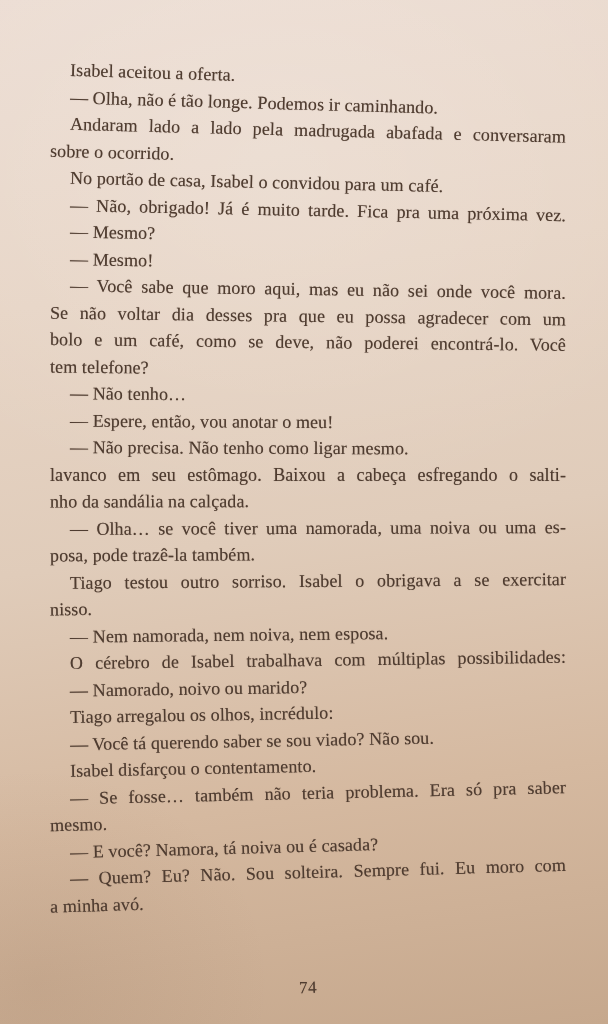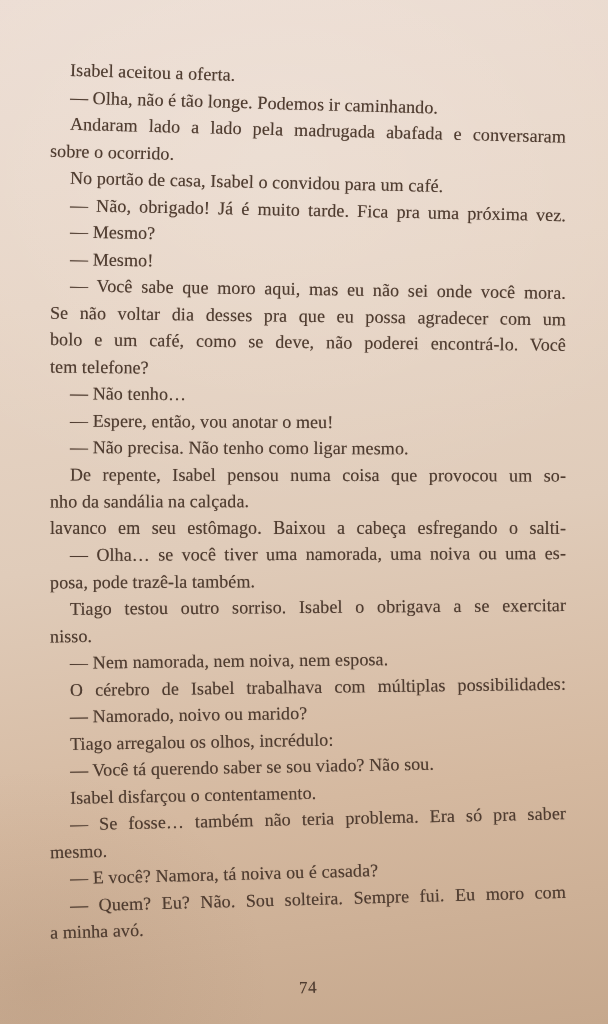--- a/index.html
+++ b/index.html
@@ -74,23 +74,22 @@
       <div class="text-line indent justify" style="transform: rotate(1.17deg);">— Não, obrigado! Já é muito tarde. Fica pra uma próxima vez.</div>
       <div class="text-line indent" style="transform: rotate(1.06deg);">— Mesmo?</div>
       <div class="text-line indent" style="transform: rotate(0.96deg);">— Mesmo!</div>
       <div class="text-line indent justify" style="transform: rotate(0.85deg);">— Você sabe que moro aqui, mas eu não sei onde você mora.</div>
       <div class="text-line justify" style="transform: rotate(0.74deg);">Se não voltar dia desses pra que eu possa agradecer com um</div>
       <div class="text-line justify" style="transform: rotate(0.64deg);">bolo e um café, como se deve, não poderei encontrá-lo. Você</div>
       <div class="text-line" style="transform: rotate(0.53deg);">tem telefone?</div>
       <div class="text-line indent" style="transform: rotate(0.43deg);">— Não tenho…</div>
       <div class="text-line indent" style="transform: rotate(0.32deg);">— Espere, então, vou anotar o meu!</div>
       <div class="text-line indent" style="transform: rotate(0.21deg);">— Não precisa. Não tenho como ligar mesmo.</div>
-      <div class="text-line indent justify" style="transform: rotate(0.11deg);">De repente, Isabel pensou numa coisa que provocou um so-</div>
+      <div class="text-line justify" style="transform: rotate(0deg);">lavanco em seu estômago. Baixou a cabeça esfregando o salti-</div>
       <div class="text-line" style="transform: rotate(-0.11deg);">nho da sandália na calçada.</div>
-      <div class="text-line justify" style="transform: rotate(0deg);">lavanco em seu estômago. Baixou a cabeça esfregando o salti-</div>
       <div class="text-line indent justify" style="transform: rotate(-0.21deg);">— Olha… se você tiver uma namorada, uma noiva ou uma es-</div>
       <div class="text-line" style="transform: rotate(-0.32deg);">posa, pode trazê-la também.</div>
       <div class="text-line indent justify" style="transform: rotate(-0.43deg);">Tiago testou outro sorriso. Isabel o obrigava a se exercitar</div>
       <div class="text-line" style="transform: rotate(-0.53deg);">nisso.</div>
       <div class="text-line indent" style="transform: rotate(-0.64deg);">— Nem namorada, nem noiva, nem esposa.</div>
       <div class="text-line indent justify" style="transform: rotate(-0.74deg);">O cérebro de Isabel trabalhava com múltiplas possibilidades:</div>
       <div class="text-line indent" style="transform: rotate(-0.85deg);">— Namorado, noivo ou marido?</div>
       <div class="text-line indent" style="transform: rotate(-0.96deg);">Tiago arregalou os olhos, incrédulo:</div>
       <div class="text-line indent" style="transform: rotate(-1.06deg);">— Você tá querendo saber se sou viado? Não sou.</div>
       <div class="text-line indent" style="transform: rotate(-1.17deg);">Isabel disfarçou o contentamento.</div>

